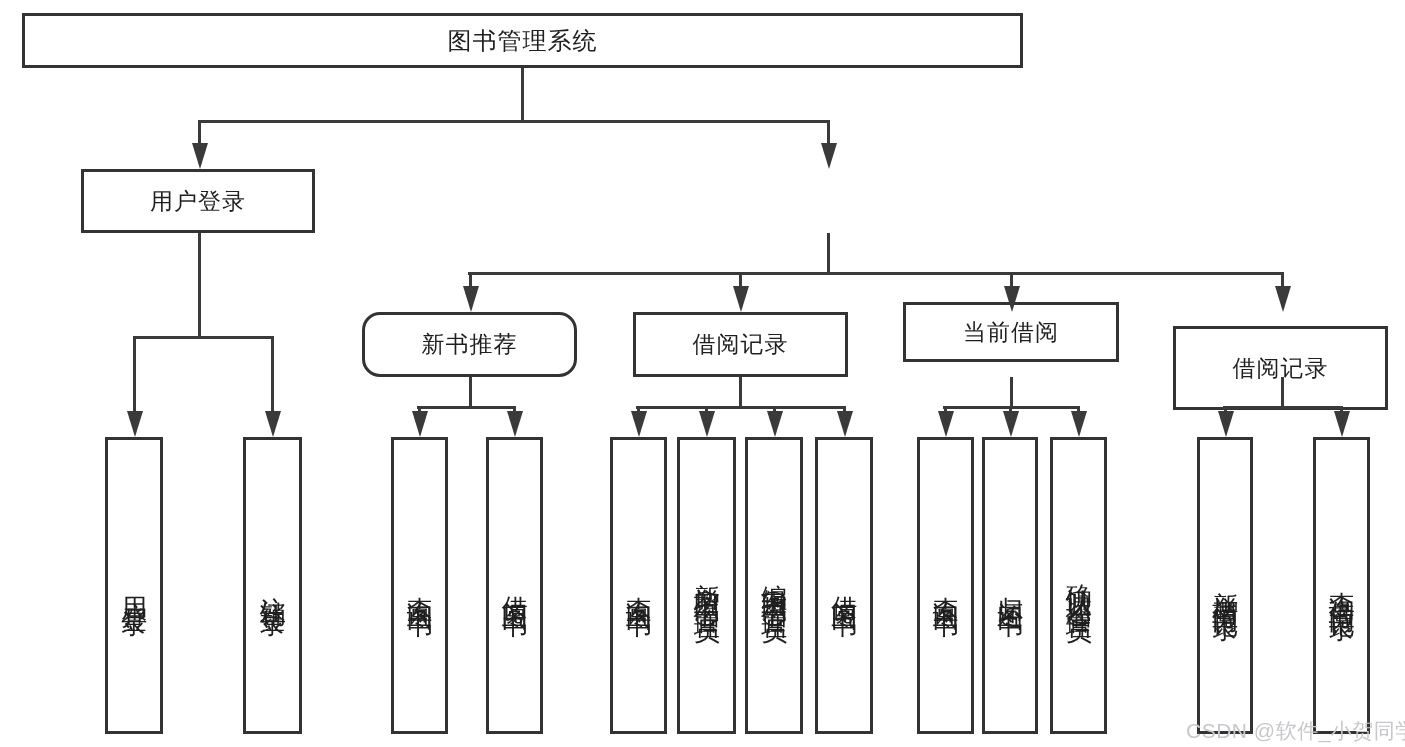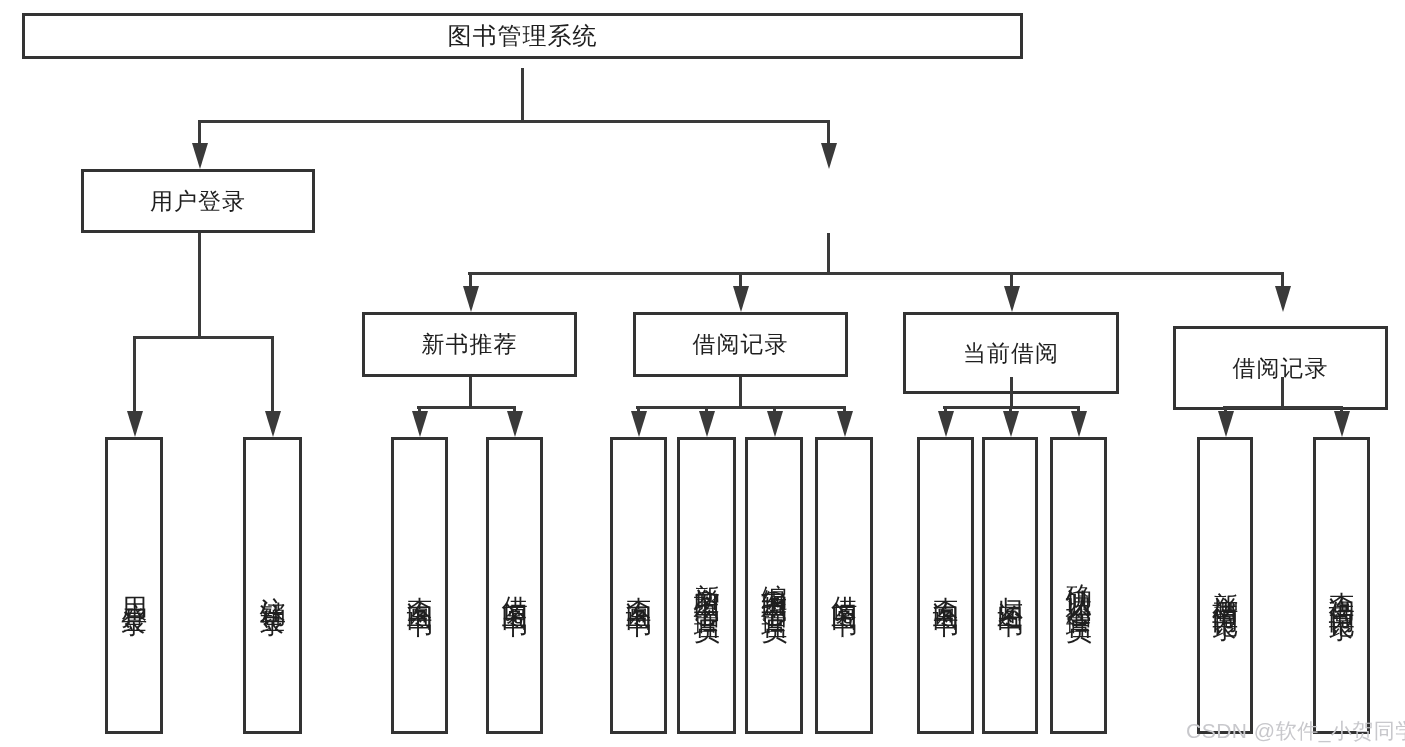--- a/index.html
+++ b/index.html
@@ -74,38 +74,38 @@
     color:var(--watermark);
     white-space:nowrap;
     z-index:5;
   }
 </style>
 </head>
 <body>
 
 <div class="canvas">
 
-  <div class="box h-box root-box" style="left:22px;top:13px;width:1001px;height:46px;">
+  <div class="box h-box root-box" style="left:22px;top:13px;width:1001px;height:55px;">
     <span>图书管理系统</span>
   </div>
 
   <div class="box h-box" style="left:81px;top:169px;width:234px;height:64px;">
     <span>用户登录</span>
   </div>
 
 
-  <div class="box h-box" style="left:362px;top:312px;width:215px;height:65px;">
+  <div class="box h-box" style="left:362px;top:312px;width:215px;height:65px;border-radius:18px;">
     <span>新书推荐</span>
   </div>
 
   <div class="box h-box" style="left:633px;top:312px;width:215px;height:65px;">
     <span>借阅记录</span>
   </div>
 
-  <div class="box h-box" style="left:903px;top:312px;width:216px;height:82px;">
+  <div class="box h-box" style="left:903px;top:302px;width:216px;height:60px;">
     <span>当前借阅</span>
   </div>
 
   <div class="box h-box" style="left:1173px;top:326px;width:215px;height:84px;">
     <span>借阅记录</span>
   </div>
 
   <div class="box v-box" style="left:105px;top:437px;width:58px;height:297px;">
     <span class="v-label">用户登录</span>
   </div>

